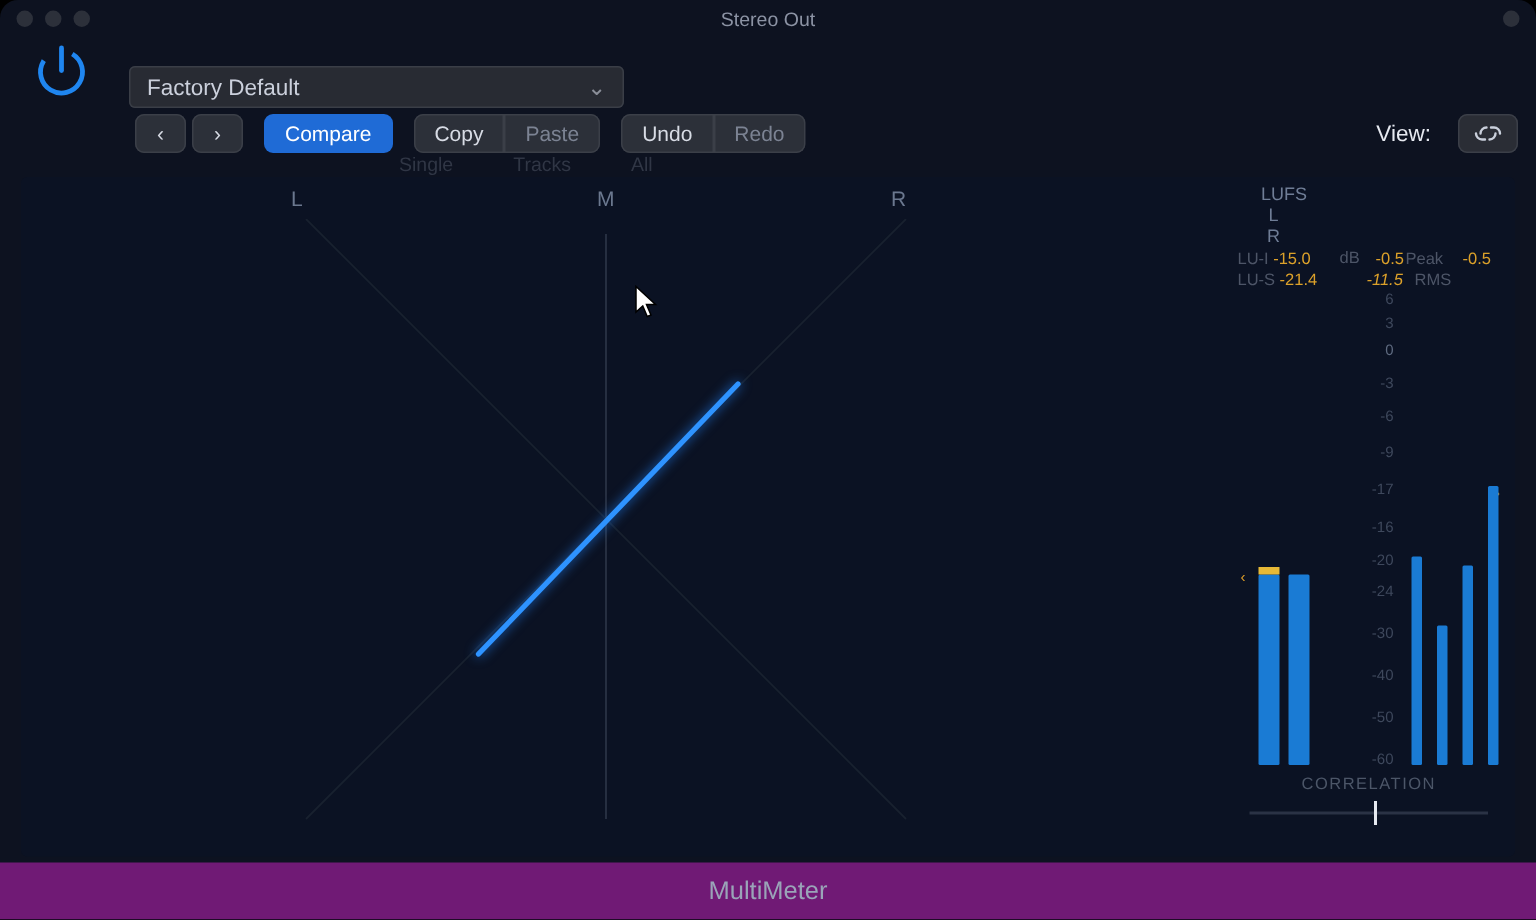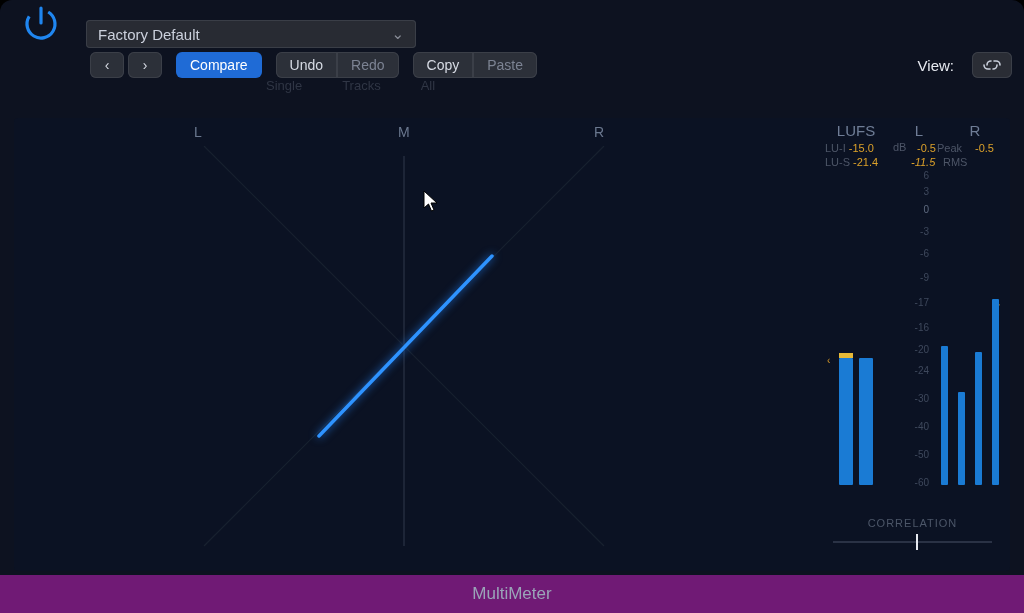--- a/index.html
+++ b/index.html
@@ -114,21 +114,21 @@
     .axis { stroke: #2a3345; stroke-width: 1.2; }
     .diag { stroke: #18212f; stroke-width: 1.2; }
     .trace { stroke: #2e93ff; stroke-width: 3.5; stroke-linecap: round; filter: drop-shadow(0 0 4px #1d6fd4); }
 
     
     .meters {
       width: 195px;
       padding: 4px 6px 8px 6px;
       position: relative;
     }
-    .m-head { display:flex; color:#6f7d96; font-size: 15px; }
+    .m-head { display:flex; color:#6f7d96; font-size: 12px; flex-direction: column; }
     .m-head span:nth-child(1){ width:70px; text-align:center; }
     .m-head span:nth-child(2){ width:56px; text-align:center; }
     .m-head span:nth-child(3){ width:56px; text-align:center; }
 
     .m-vals { font-size: 11px; line-height: 14px; color:#5b6273; position: relative; height: 34px;}
     .mv { position:absolute; }
     .mv .k { color:#4d5567; }
     .mv .v { color:#dca12a; margin-left:3px;}
     .mv .vneg { color:#dca12a; }
     .lu-i  { left: 4px; top: 2px; }
@@ -175,20 +175,31 @@
       position:absolute; pointer-events:none;
     }
 
     .updn { display:inline-flex; flex-direction:column; line-height:6px; font-size:9px; color:#808796; margin-left:4px;}
   </style>
 </head>
 <body>
 
 <div class="window">
 
+  <div class="titlebar">
+    <div class="traffic">
+      <div class="tr-dot"></div>
+      <div class="tr-dot"></div>
+      <div class="tr-dot"></div>
+    </div>
+    <span>Stereo Out</span>
+    <div class="traffic-right">
+      <div class="tr-dot"></div>
+    </div>
+  </div>
 
   <div class="header">
     <div class="row1">
       <div class="power">
         <svg width="42" height="42" viewBox="0 0 42 42">
           <circle cx="21" cy="22" r="14" fill="none" stroke="#1f86f0" stroke-width="3.2" stroke-dasharray="66 88" transform="rotate(-59 21 22)"></circle>
           <line x1="21" y1="6" x2="21" y2="21" stroke="#1f86f0" stroke-width="3.2" stroke-linecap="round"></line>
         </svg>
       </div>
       <div class="preset">
@@ -203,27 +214,27 @@
           <span>‹</span>
         </div>
         <div class="navbtn">
           <span>›</span>
         </div>
       </div>
 
       <div class="tbtn on">Compare</div>
 
       <div class="group" style="margin-left:10px">
+        <div class="tbtn">Copy</div>
+        <div class="tbtn dim">Paste</div>
+      </div>
+
+      <div class="group" style="margin-left:10px">
         <div class="tbtn">Undo</div>
         <div class="tbtn dim">Redo</div>
-      </div>
-
-      <div class="group" style="margin-left:10px">
-        <div class="tbtn">Copy</div>
-        <div class="tbtn dim">Paste</div>
       </div>
 
       <div class="spacer"></div>
 
       <span class="view-label">View:</span>
       <div class="link-btn">
         <svg width="22" height="14" viewBox="0 0 22 14">
           <path d="M6 7a4 4 0 0 1 4-4h0M16 7a4 4 0 0 1-4 4h0M3 7a4 4 0 0 0 4 4h2M19 7a4 4 0 0 0-4-4h-2" fill="none" stroke="#c9cfdb" stroke-width="1.6" stroke-linecap="round"></path>
         </svg>
       </div>

